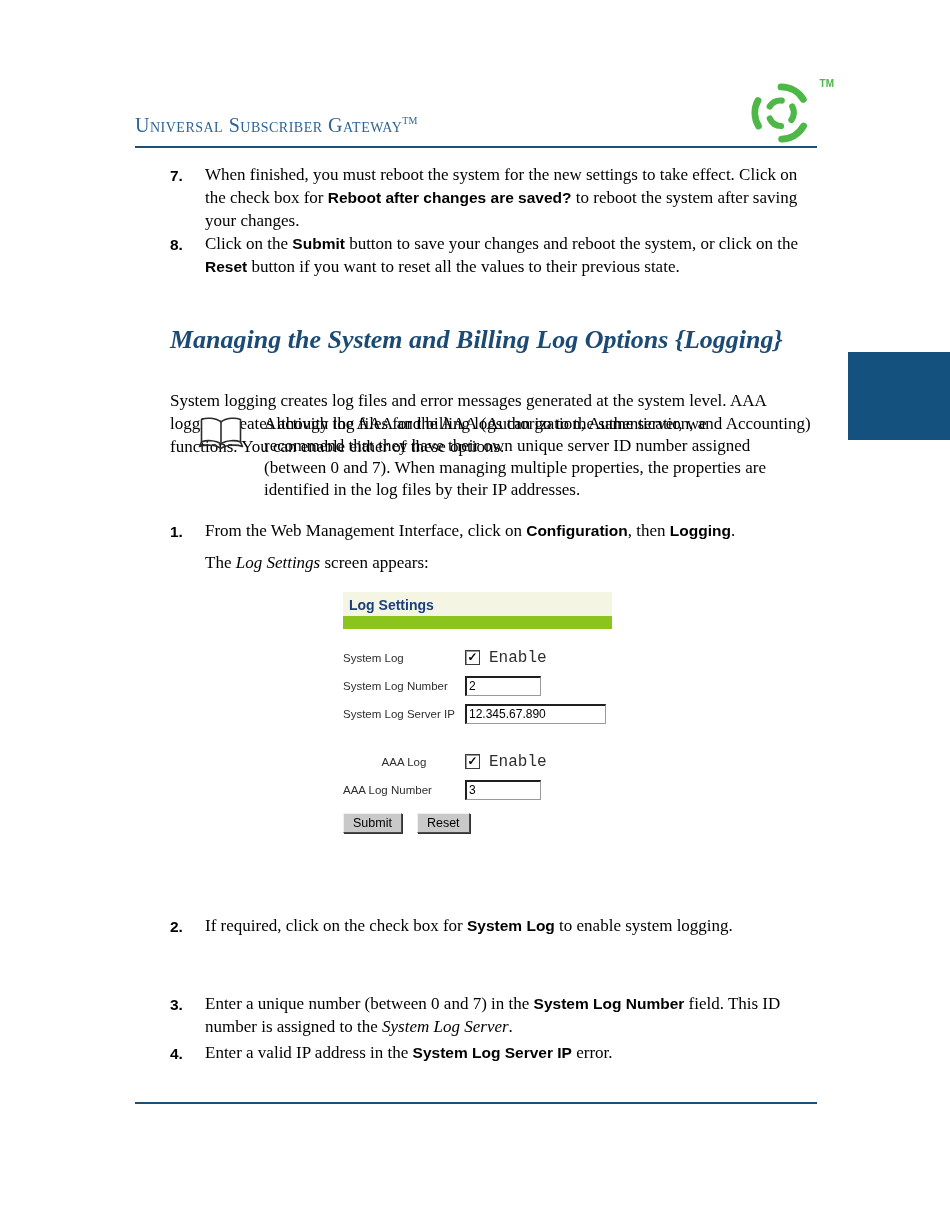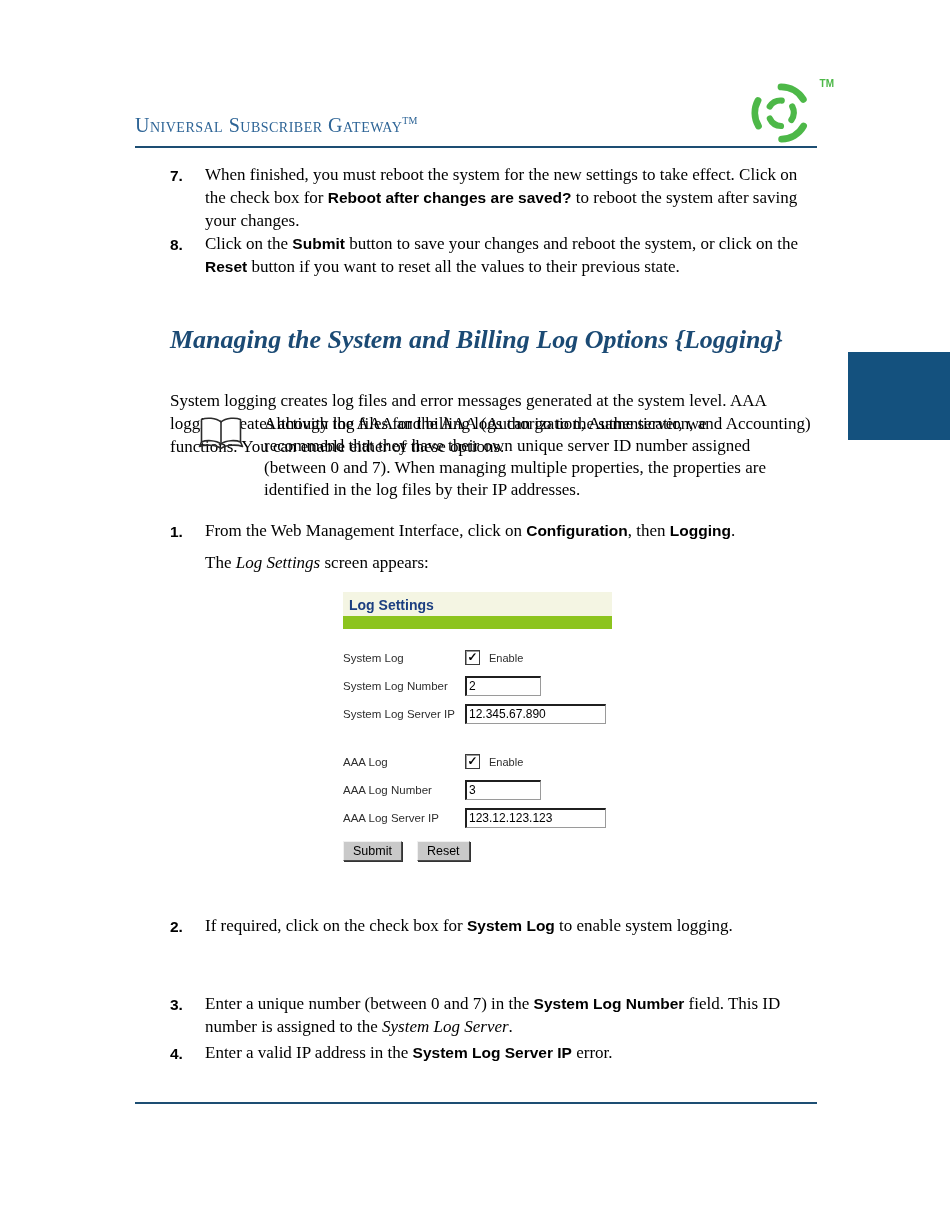--- a/index.html
+++ b/index.html
@@ -39,27 +39,27 @@
 
   
   .shot{position:absolute;left:343px;top:592px;width:269px;
         font-family:"Liberation Sans",sans-serif;color:#2e2e2e;}
   .shot-title{height:24px;background:#f4f5e3;color:#1b3e80;font-weight:bold;
         font-size:14px;line-height:26px;padding-left:6px;box-sizing:border-box;}
   .green-bar{height:13px;background:#8cc41e;}
   .shot-form{padding-top:19px;}
   .frow{display:flex;align-items:center;height:19px;margin-bottom:9px;}
   .flabel{width:122px;flex:0 0 122px;font-size:11.5px;}
-  .gap-top{margin-top:29px;}
+  .gap-top{margin-top:29px;text-align:center;}
   .cbwrap{display:flex;align-items:center;}
   .cb{width:13px;height:13px;background:#fff;border:1px solid #3a3a3a;
         box-shadow:inset 1px 1px 0 rgba(0,0,0,.4);display:inline-flex;
         align-items:center;justify-content:center;}
   .cb::after{content:"✓";font-size:12px;font-weight:bold;color:#000;margin-top:-2px;}
-  .cb-label{margin-left:9px;font-size:11px;}
+  .cb-label{margin-left:9px;font-size:16px;font-family:Liberation Mono, monospace;}
   .fin{height:17px;background:#fff;font-family:"Liberation Sans",sans-serif;
         font-size:12px;padding:0 2px;
         border-top:2px solid #1f1f1f;border-left:2px solid #1f1f1f;
         border-bottom:1px solid #9a9a9a;border-right:1px solid #9a9a9a;}
   .fin.narrow{width:69px;} .fin.wide{width:134px;}
   .fbtns{margin-top:14px;display:flex;gap:15px;}
   .wbtn{font-family:"Liberation Sans",sans-serif;font-size:12.5px;color:#000;
         background:#c9c9c9;padding:2px 9px;cursor:pointer;
         border-top:1px solid #f0f0f0;border-left:1px solid #f0f0f0;
         border-right:1px solid #4a4a4a;border-bottom:1px solid #4a4a4a;
@@ -160,24 +160,20 @@
           <span class="cb"></span>
           <span class="cb-label">Enable</span>
         </span>
       </div>
 
       <div class="frow">
         <span class="flabel">AAA Log Number</span>
         <input class="fin narrow" value="3" style="">
       </div>
 
-      <div class="frow">
-        <span class="flabel">AAA Log Server IP</span>
-        <input class="fin wide" value="123.12.123.123" style="">
-      </div>
 
       <div class="fbtns">
         <button class="wbtn">Submit</button>
         <button class="wbtn">Reset</button>
       </div>
     </div>
   </div>
 
   <div class="step" style="top:914px">
     <span class="step-num">2.</span>

